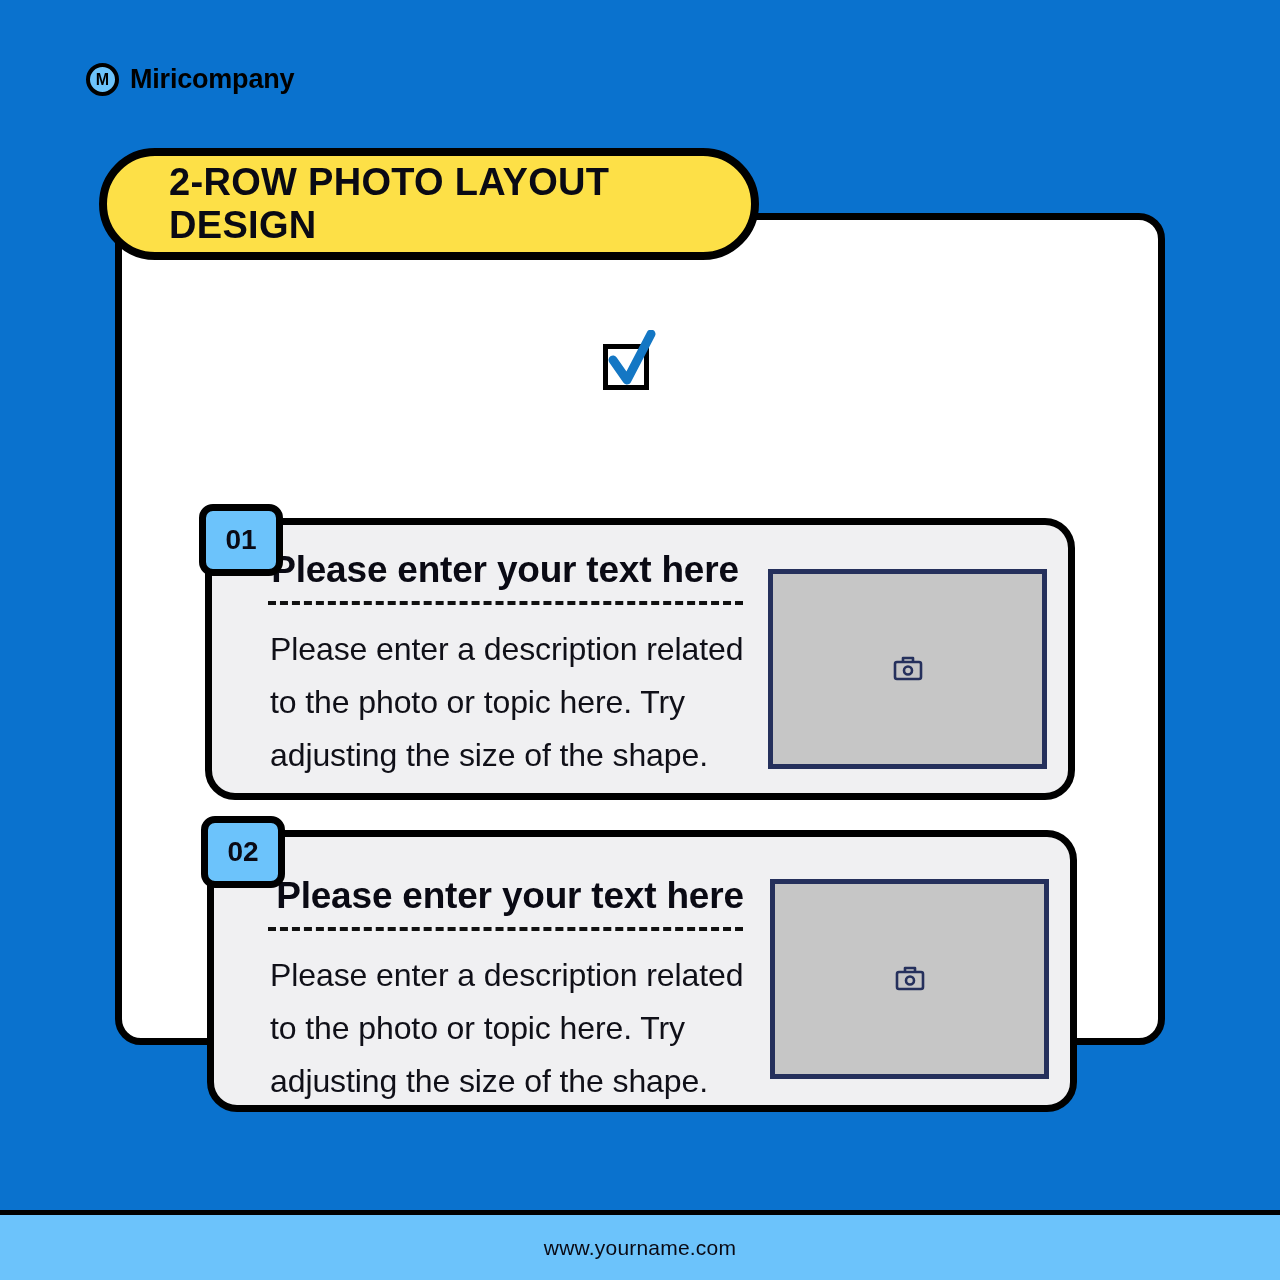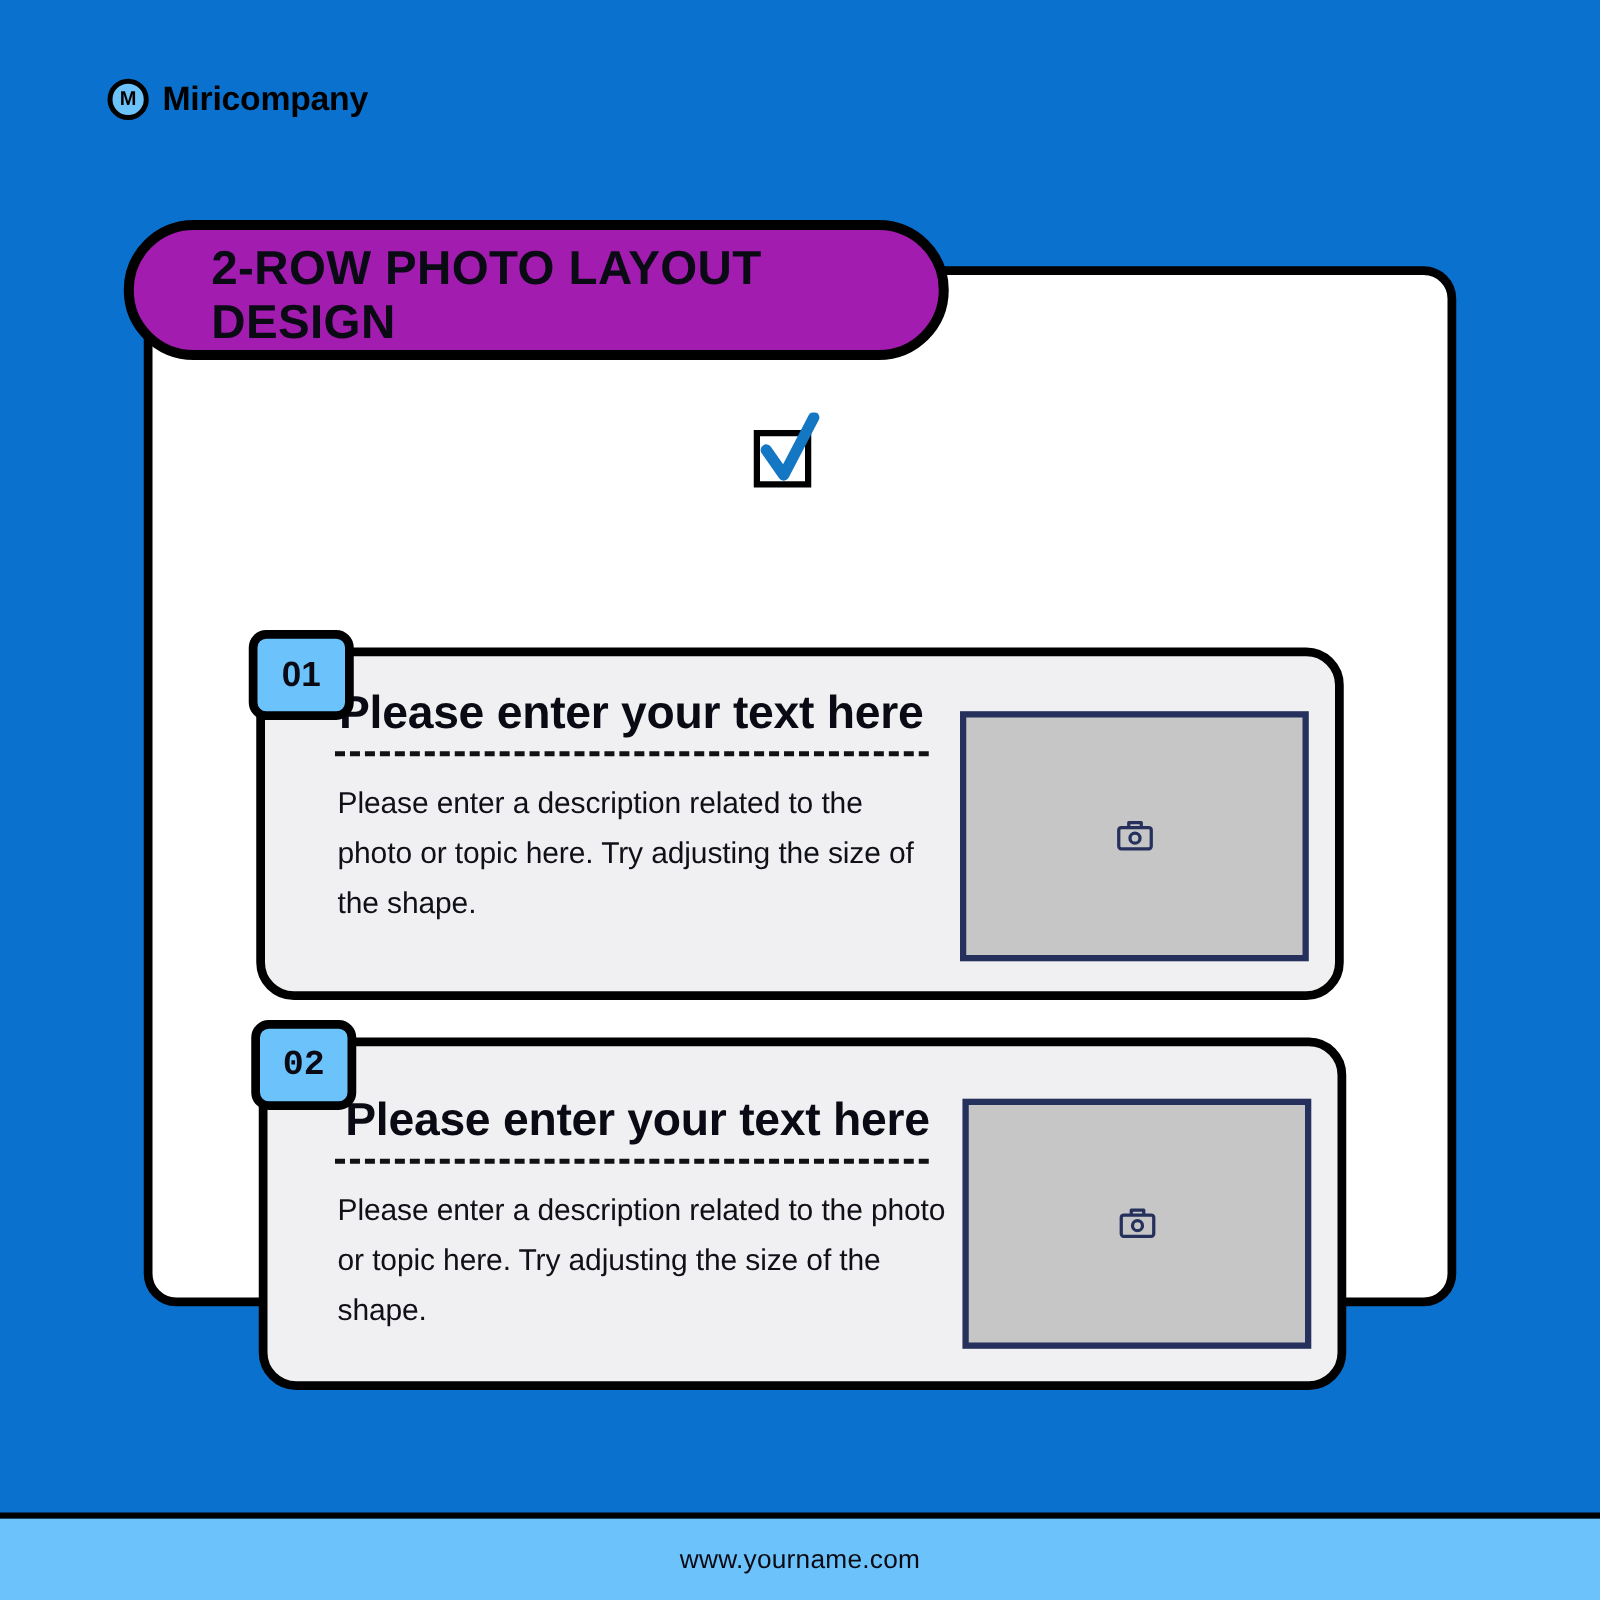--- a/index.html
+++ b/index.html
@@ -68,29 +68,28 @@
     box-sizing: border-box;
   }
 
   
   .header-pill {
     position: absolute;
     left: 99px;
     top: 148px;
     width: 660px;
     height: 112px;
-    background: #a21caf;
+    background: #fde047;
     border: 8px solid #000000;
     border-radius: 56px;
     box-sizing: border-box;
     display: flex;
-    align-items: flex-end;
+    align-items: center;
     padding-left: 62px;
     z-index: 5;
-    margin-top: 28px;
   }
   .header-pill-text {
     font-size: 38px;
     font-weight: bold;
     color: #0a0a14;
     letter-spacing: 0.3px;
     font-stretch: condensed;
   }
 
   
@@ -192,21 +191,21 @@
     box-sizing: border-box;
     display: flex;
     align-items: center;
     justify-content: center;
     font-size: 28px;
     font-weight: bold;
     color: #0a0a14;
     z-index: 8;
   }
   #card-1 .card-number { transform: translate(-6px, -14px); }
-  #card-2 .card-number { transform: translate(-6px, -14px); font-family: Liberation Mono, monospace; }
+  #card-2 .card-number { transform: translate(-6px, -14px); }
 
   .card-body {
     position: absolute;
     left: 48px;
     top: 24px;
     width: 490px;
   }
   .card-title {
     font-size: 37px;
     font-weight: bold;
@@ -215,21 +214,21 @@
     letter-spacing: -0.2px;
     margin-bottom: 10px;
   }
   .card-divider {
     height: 0;
     border-top: 4px dashed #111111;
     margin: 0 0 18px 8px;
     width: 475px;
   }
   .card-desc {
-    font-size: 24px;
+    font-size: 32px;
     line-height: 1.66;
     color: #101018;
     letter-spacing: -0.1px;
     padding-left: 10px;
   }
   #card-2 .card-body { left: 46px; top: 38px; width: 500px; }
   #card-2 .card-desc { width: 492px; }
 
   
   .photo {

